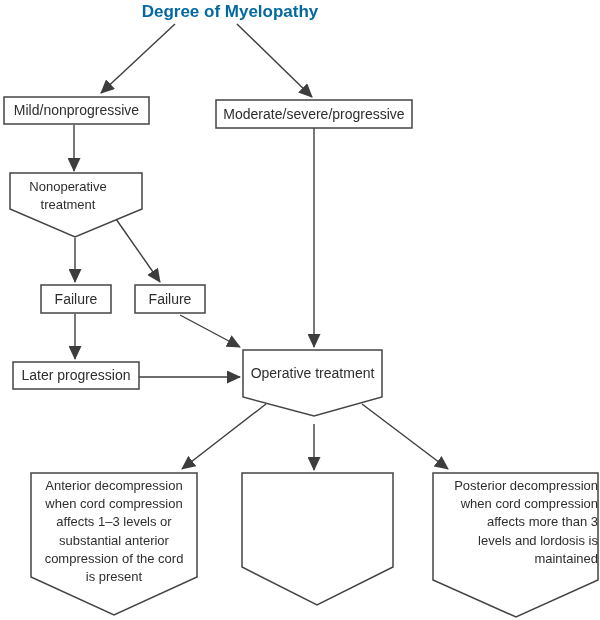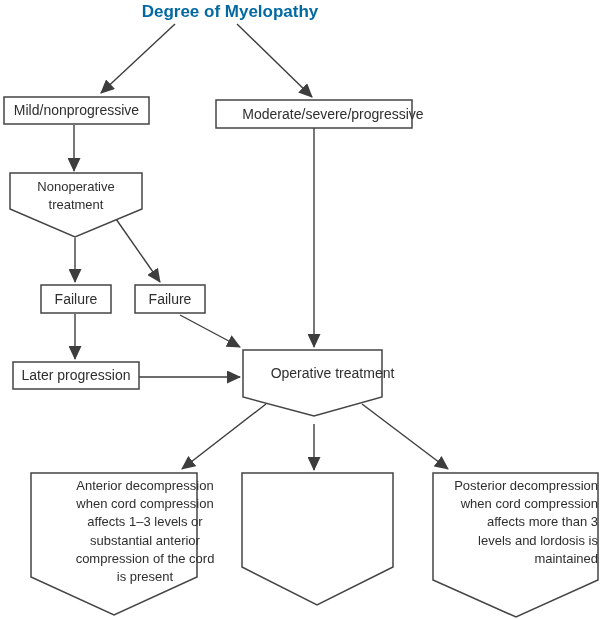--- a/index.html
+++ b/index.html
@@ -73,34 +73,34 @@
       <polygon points="31,473 197,473 197,577 114,615 31,577"></polygon>
       <polygon points="242,473 393,473 393,567 317,605 242,567"></polygon>
       <polygon points="433,473 598,473 598,580 516,617 433,580"></polygon>
     </g>
   </svg>
 
   <div class="lbl title" style="left:120px; top:2px; width:220px; height:20px;">Degree of Myelopathy</div>
 
   <div class="lbl" style="left:4px; top:97px; width:145px; height:27px;">Mild/nonprogressive</div>
 
-  <div class="lbl" style="left:216px; top:100px; width:196px; height:28px;padding-left:19px;">Moderate/severe/progressive</div>
+  <div class="lbl" style="left:216px; top:100px; width:196px; height:28px;">Moderate/severe/progressive</div>
 
-  <div class="lbl pent" style="left:10px; top:178px; width:132px;">Nonoperative
+  <div class="lbl pent" style="left:2px; top:178px; width:132px;">Nonoperative
 treatment</div>
 
   <div class="lbl" style="left:41px; top:285px; width:70px; height:28px;">Failure</div>
 
   <div class="lbl" style="left:13px; top:362px; width:126px; height:27px;">Later progression</div>
 
   <div class="lbl" style="left:135px; top:285px; width:70px; height:28px;">Failure</div>
 
-  <div class="lbl" style="left:243px; top:350px; width:139px; height:47px;padding-left:20px;">Operative treatment</div>
+  <div class="lbl" style="left:243px; top:350px; width:139px; height:47px;">Operative treatment</div>
 
-  <div class="lbl pent" style="left:31px; top:477px; width:166px;padding-left:31px;">Anterior decompression
+  <div class="lbl pent" style="left:31px; top:477px; width:166px;">Anterior decompression
 when cord compression
 affects 1–3 levels or
 substantial anterior
 compression of the cord
 is present</div>
 
 
   <div class="lbl pent" style="left:433px; top:477px; width:165px;text-align:right;">Posterior decompression
 when cord compression
 affects more than 3

